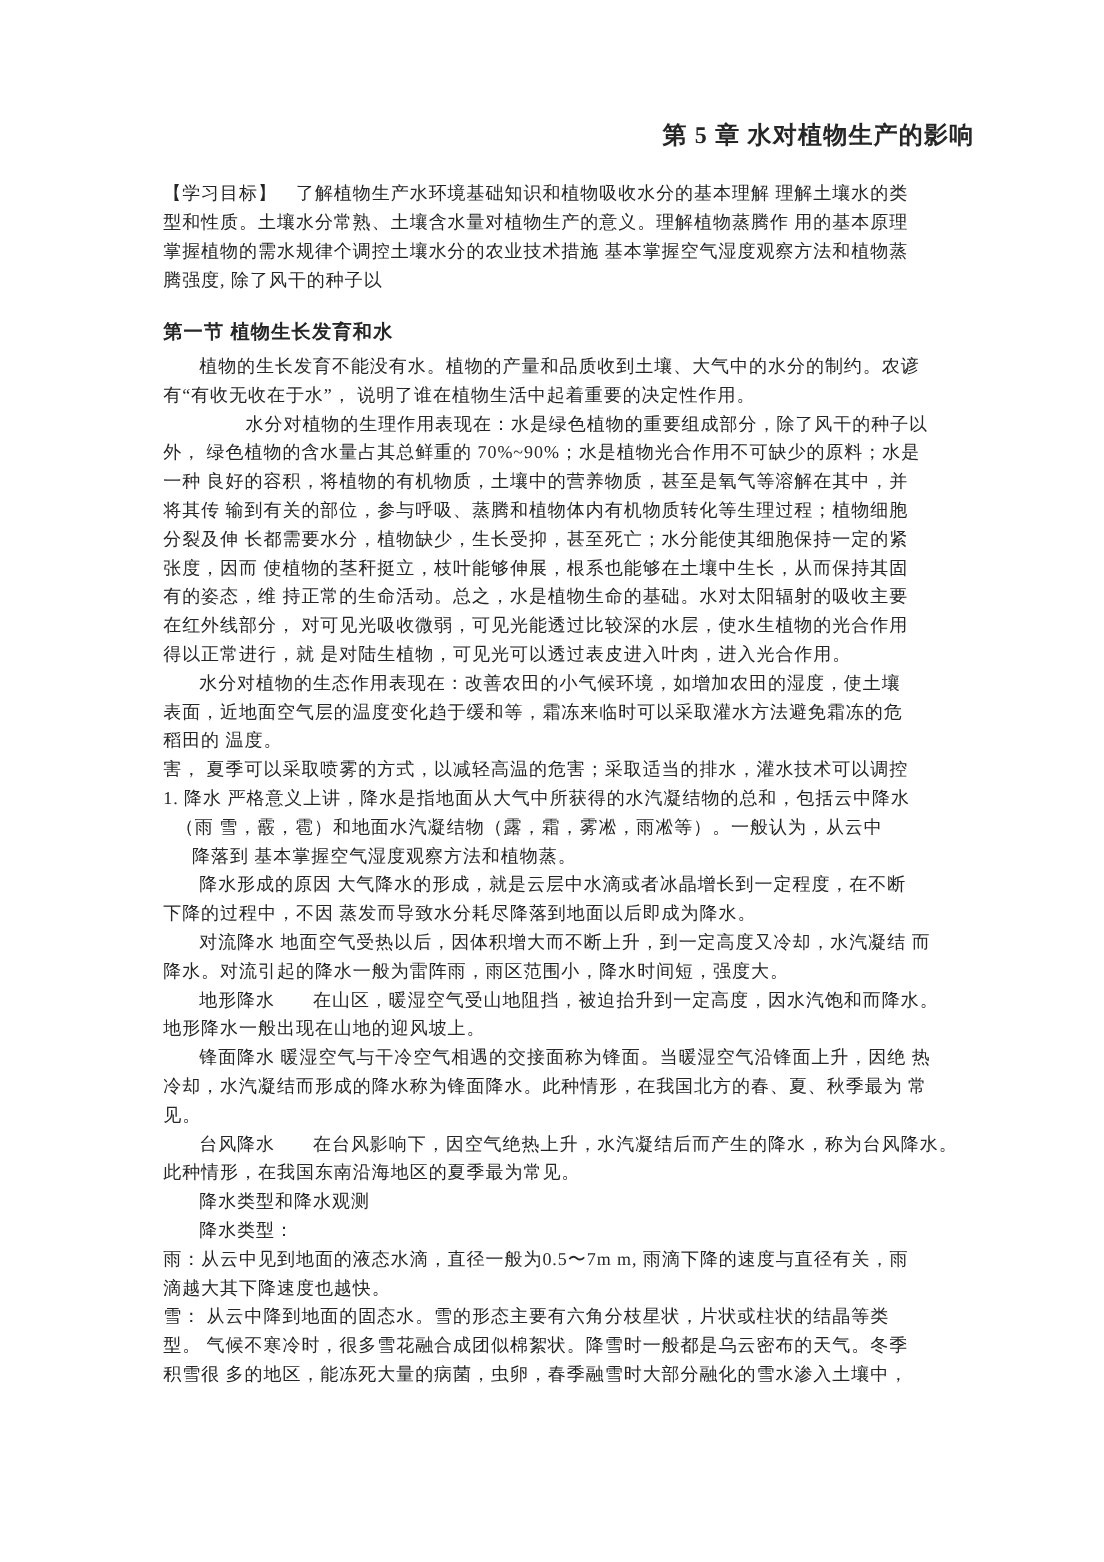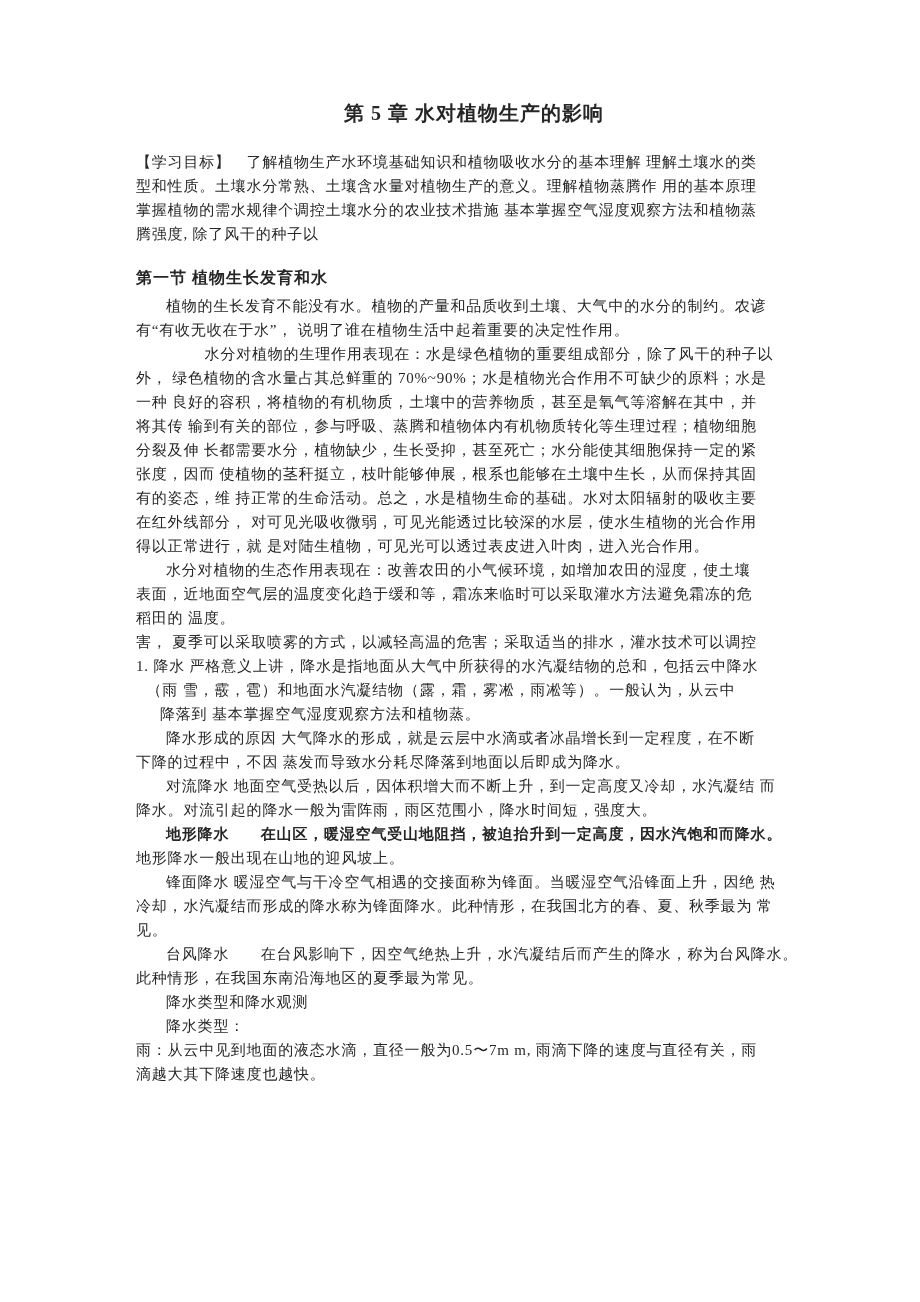--- a/index.html
+++ b/index.html
@@ -14,21 +14,21 @@
   }
   .content {
     position: absolute;
     left: 136px;
     top: 100px;
     width: 676px;
   }
   .doc-title {
     font-size: 20px;
     font-weight: 700;
-    text-align: center;
+    text-align: right;
     line-height: 26px;
     margin: 0 0 24px 0;
     letter-spacing: 1px;
     white-space: pre;
   }
   .section-heading {
     font-size: 16px;
     font-weight: 700;
     line-height: 26px;
     margin: 19px 0 3px 0;
@@ -85,21 +85,21 @@
       </div>
     <div class="para">
         <div class="line" style="padding-left: 2em;">降水形成的原因 大气降水的形成，就是云层中水滴或者冰晶增长到一定程度，在不断</div>
         <div class="line">下降的过程中，不因 蒸发而导致水分耗尽降落到地面以后即成为降水。</div>
       </div>
     <div class="para">
         <div class="line" style="padding-left: 2em;">对流降水 地面空气受热以后，因体积增大而不断上升，到一定高度又冷却，水汽凝结 而</div>
         <div class="line">降水。对流引起的降水一般为雷阵雨，雨区范围小，降水时间短，强度大。</div>
       </div>
     <div class="para">
-        <div class="line" style="padding-left: 2em; font-weight: bold;">地形降水　　在山区，暖湿空气受山地阻挡，被迫抬升到一定高度，因水汽饱和而降水。</div>
+        <div class="line" style="padding-left: 2em;">地形降水　　在山区，暖湿空气受山地阻挡，被迫抬升到一定高度，因水汽饱和而降水。</div>
         <div class="line">地形降水一般出现在山地的迎风坡上。</div>
       </div>
     <div class="para">
         <div class="line" style="padding-left: 2em;">锋面降水 暖湿空气与干冷空气相遇的交接面称为锋面。当暖湿空气沿锋面上升，因绝 热</div>
         <div class="line">冷却，水汽凝结而形成的降水称为锋面降水。此种情形，在我国北方的春、夏、秋季最为 常</div>
         <div class="line">见。</div>
       </div>
     <div class="para">
         <div class="line" style="padding-left: 2em;">台风降水　　在台风影响下，因空气绝热上升，水汽凝结后而产生的降水，称为台风降水。</div>
         <div class="line">此种情形，在我国东南沿海地区的夏季最为常见。</div>
@@ -107,14 +107,19 @@
     <div class="para">
         <div class="line" style="padding-left: 2em;">降水类型和降水观测</div>
       </div>
     <div class="para">
         <div class="line" style="padding-left: 2em;">降水类型：</div>
       </div>
     <div class="para">
         <div class="line">雨：从云中见到地面的液态水滴，直径一般为0.5〜7m m, 雨滴下降的速度与直径有关，雨</div>
         <div class="line">滴越大其下降速度也越快。</div>
       </div>
+    <div class="para">
+        <div class="line">雪： 从云中降到地面的固态水。雪的形态主要有六角分枝星状，片状或柱状的结晶等类</div>
+        <div class="line">型。 气候不寒冷时，很多雪花融合成团似棉絮状。降雪时一般都是乌云密布的天气。冬季</div>
+        <div class="line">积雪很 多的地区，能冻死大量的病菌，虫卵，春季融雪时大部分融化的雪水渗入土壤中，</div>
+      </div>
   </div>
 </div>
 
 </body></html>

